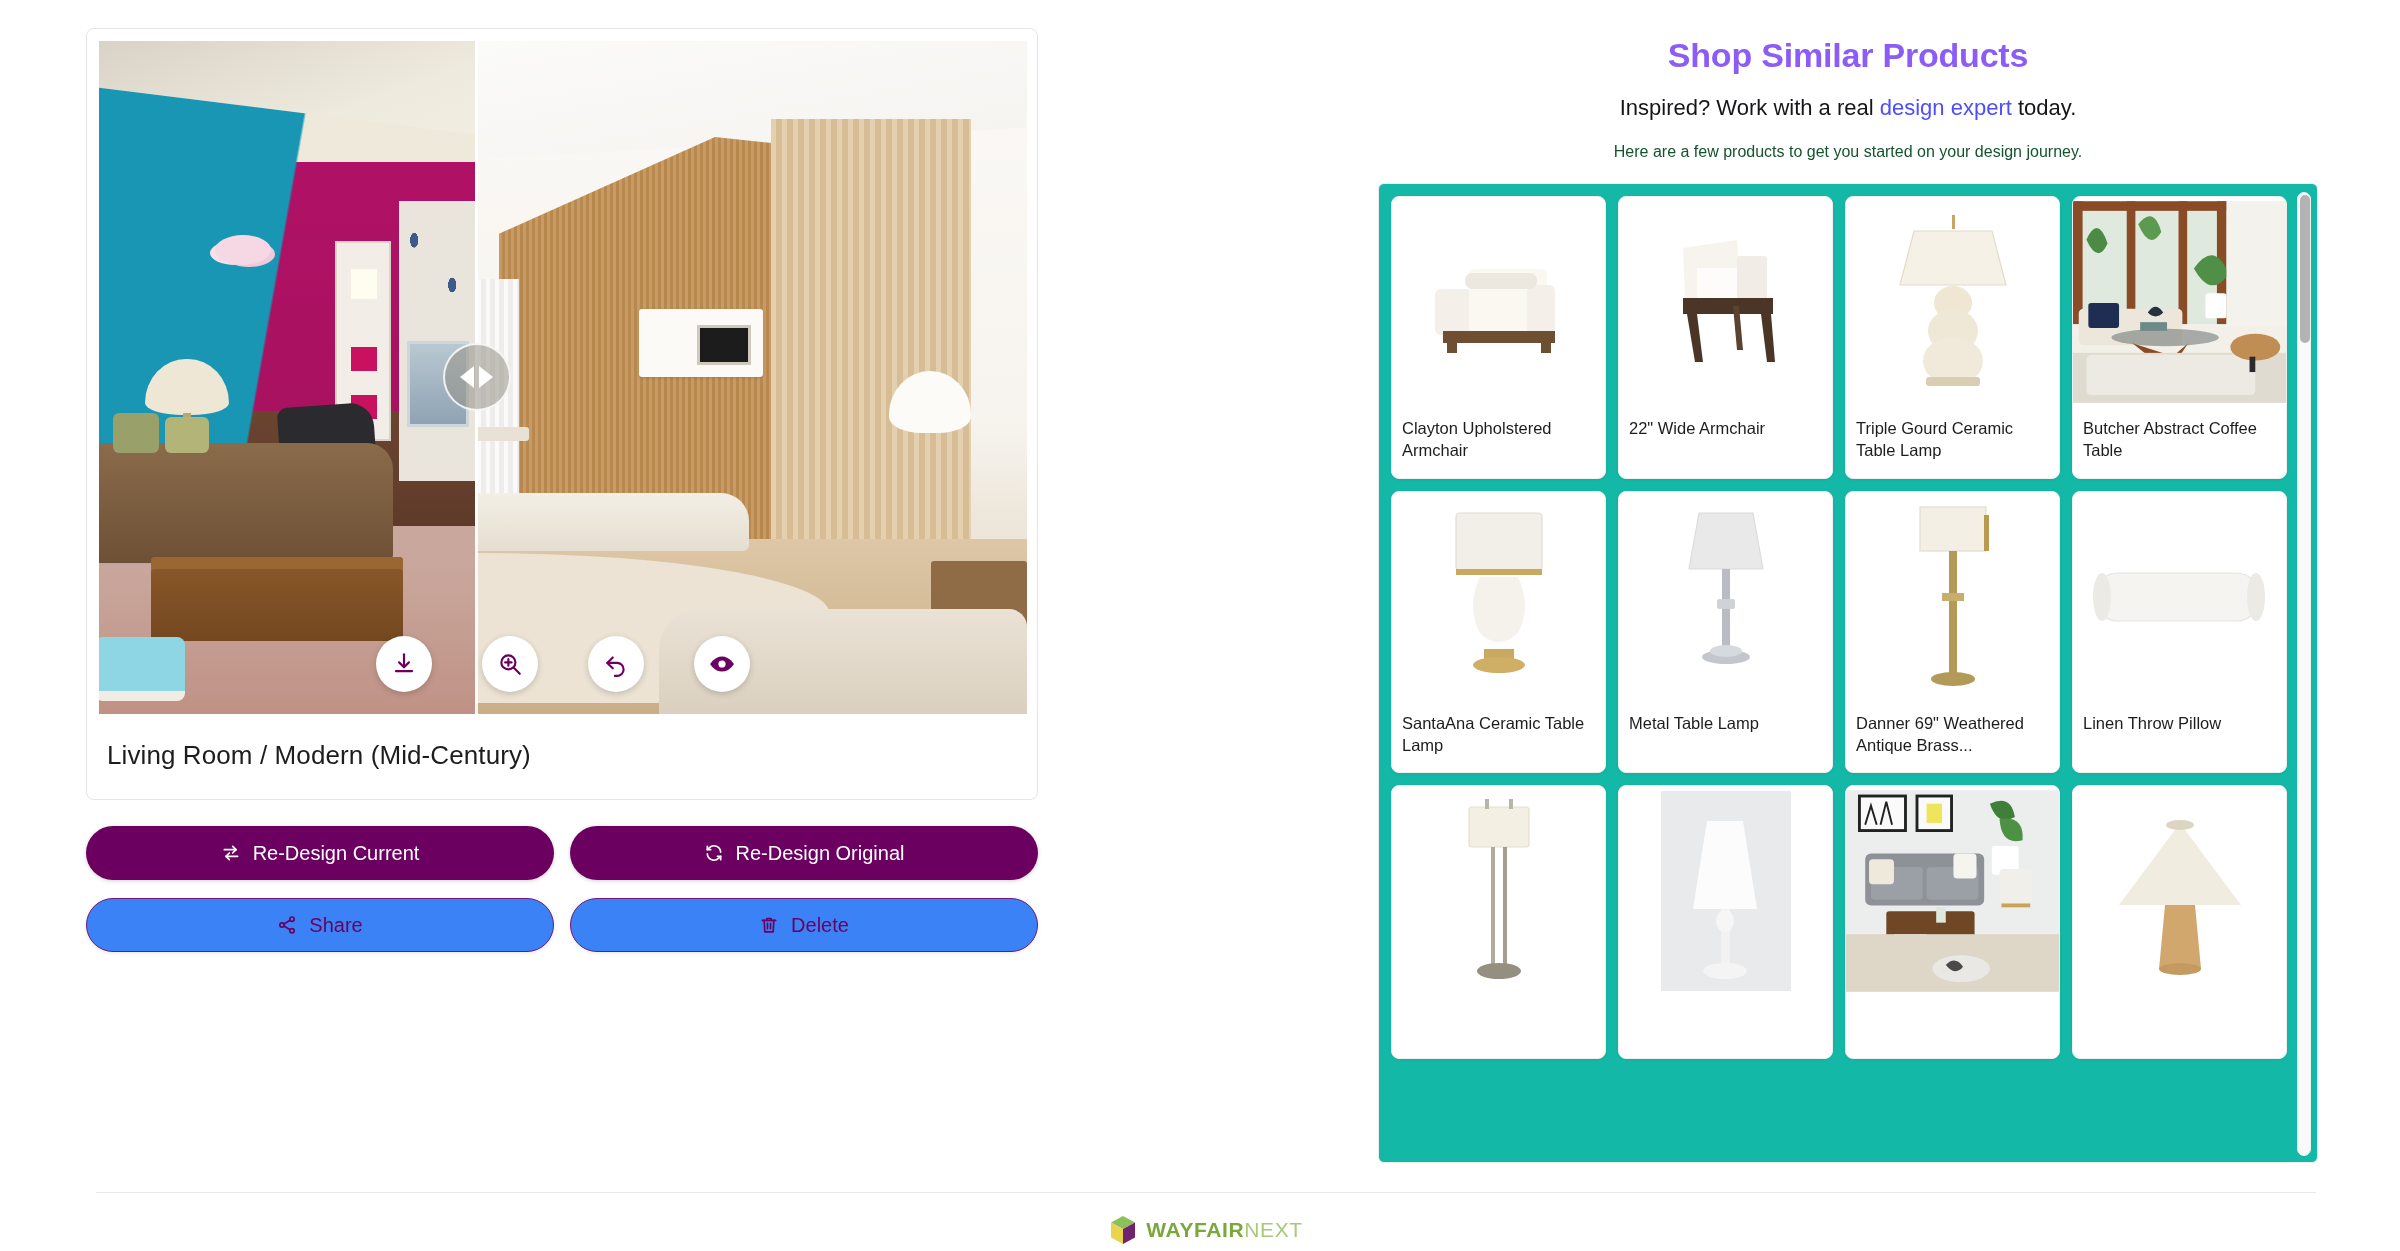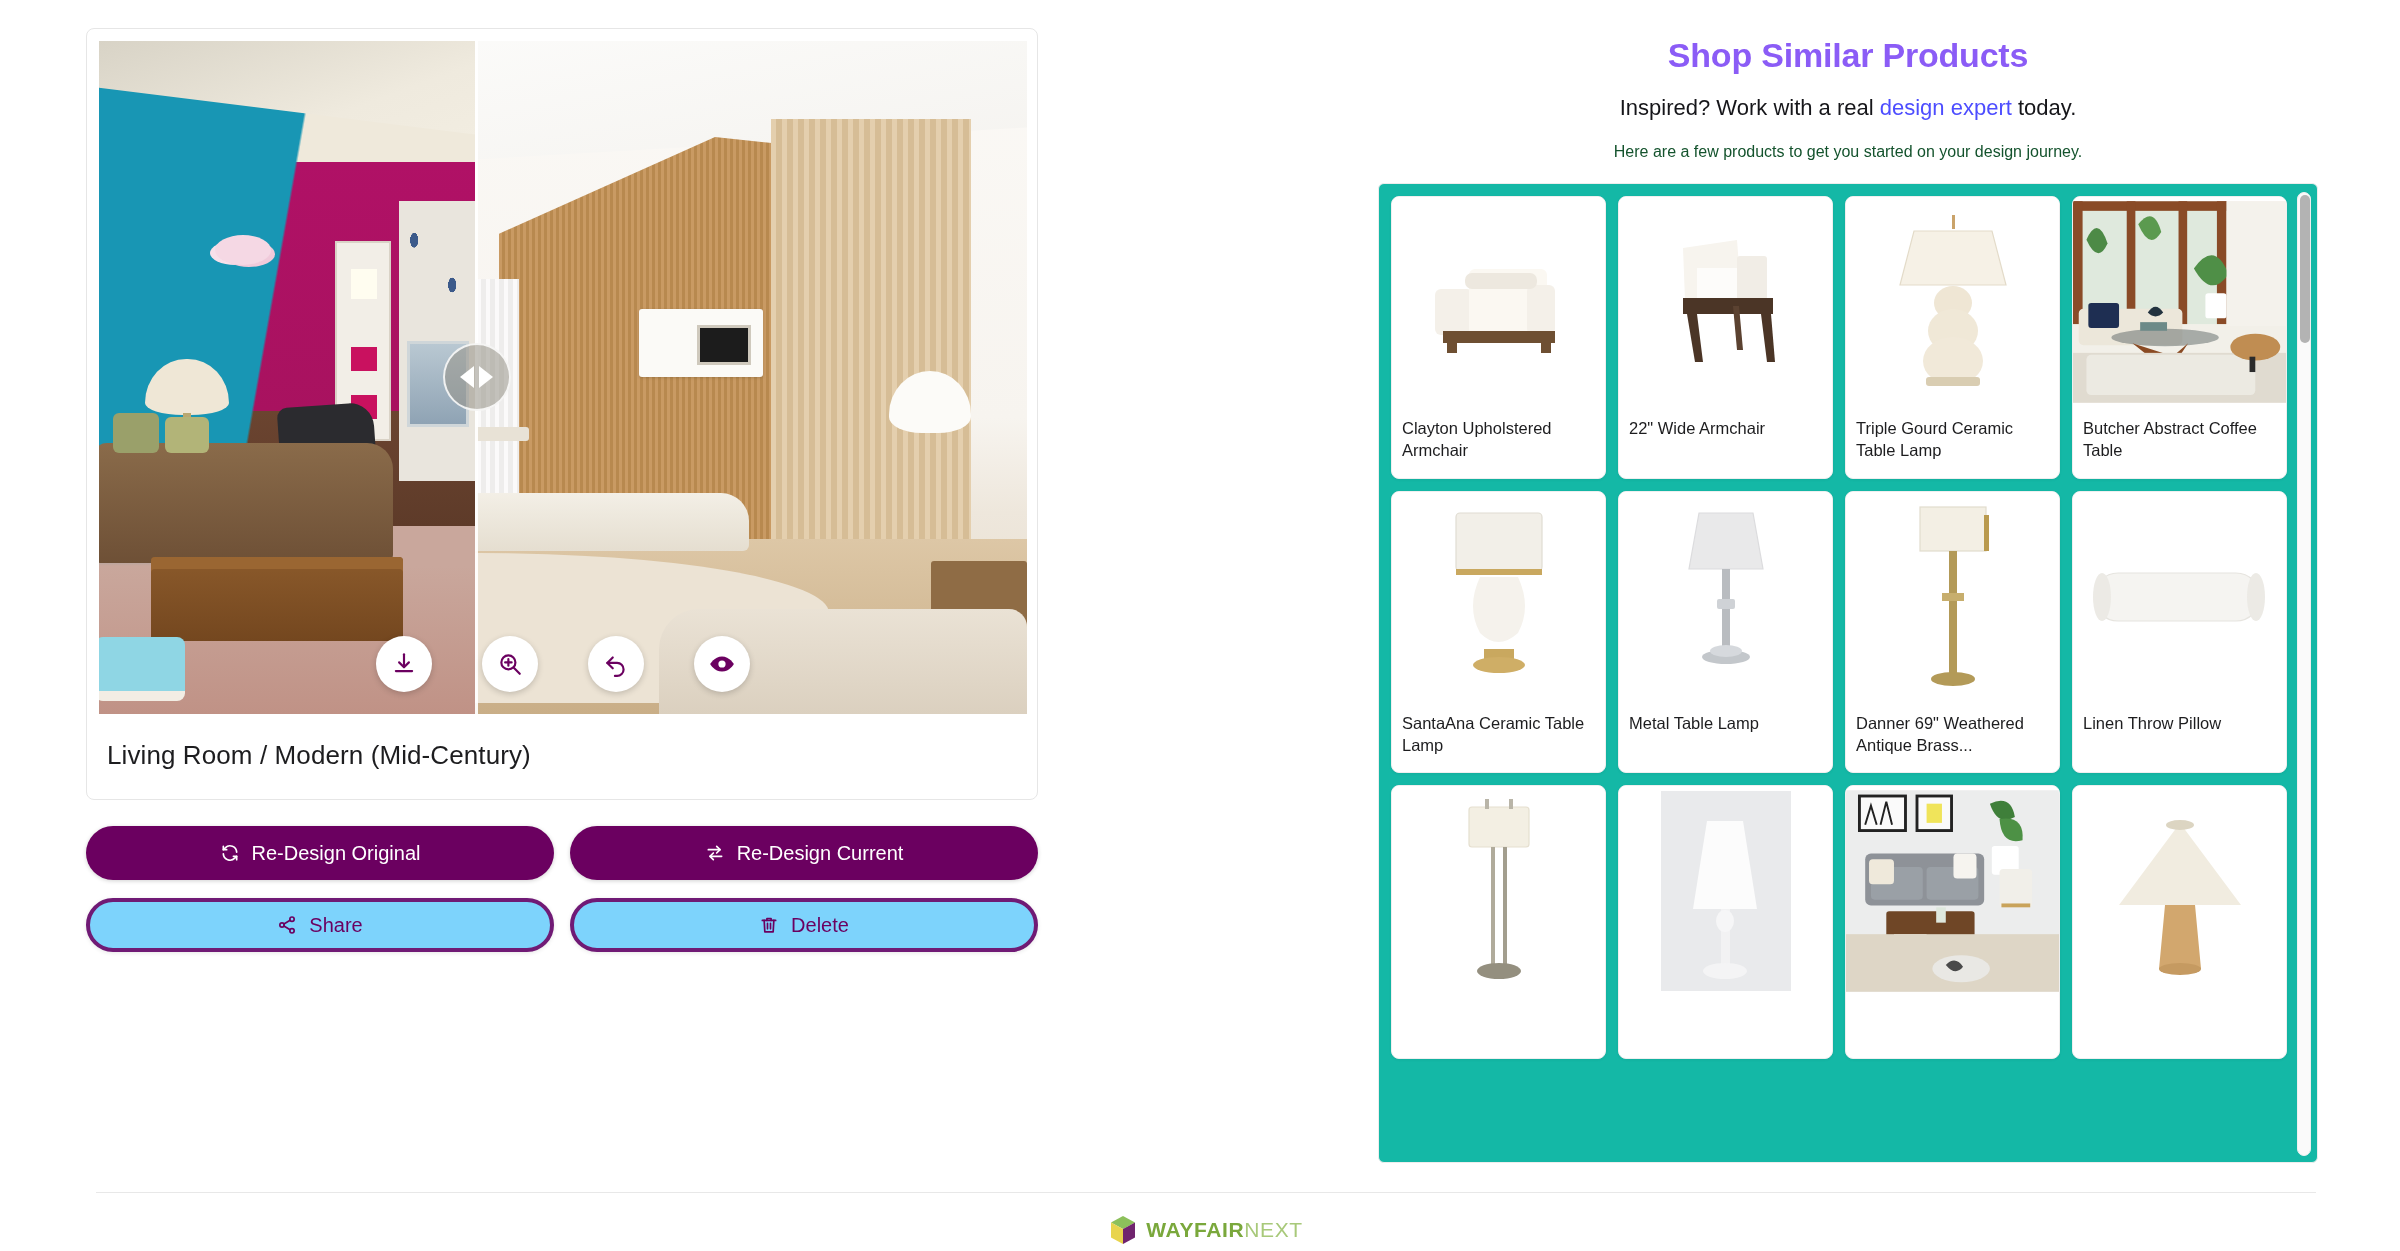--- a/index.html
+++ b/index.html
@@ -194,21 +194,21 @@
   
   .actions { margin-top: 26px; width: 952px; }
   .btn-row { display: flex; gap: 16px; margin-bottom: 18px; }
   .btn {
     flex: 1; height: 54px; border-radius: 27px;
     display: flex; align-items: center; justify-content: center; gap: 12px;
     font-size: 20px; cursor: pointer; border: none;
     font-family: "Liberation Sans", sans-serif;
   }
   .btn-primary { background: #6B0060; color: #fff; box-shadow: 0 1px 4px rgba(0,0,0,.18); }
-  .btn-outline { background: #7dd3fc; color: #6B0060; border: 4px solid #701a75; box-shadow: 0 1px 4px rgba(0,0,0,.10); }
+  .btn-outline { background: #3b82f6; color: #6B0060; border: 1px solid #701a75; box-shadow: 0 1px 4px rgba(0,0,0,.10); }
   .btn svg { display: block; }
 
   
   .right-panel { position: absolute; left: 1378px; top: 36px; width: 940px; }
   .shop-title {
     text-align: center; font-size: 34px; font-weight: bold;
     color: #8b5cf6; letter-spacing: -.2px; margin-bottom: 20px;
   }
   .shop-sub { text-align: center; font-size: 22px; color: #16161a; margin-bottom: 22px; }
   .shop-sub a { color: #4d4dff; text-decoration: none; }
@@ -345,35 +345,35 @@
         </div>
       </div>
 
       <div class="design-title">Living Room / Modern (Mid-Century)</div>
     </div>
 
     <div class="actions">
       <div class="btn-row">
         <button class="btn btn-primary">
           <svg width="20" height="20" viewBox="0 0 24 24" fill="none" stroke="#fff" stroke-width="2" stroke-linecap="round" stroke-linejoin="round">
+            <path d="M4 8h14"></path>
+              <path d="M14 4l4 4-4 4"></path>
+            <path d="M20 16H6"></path>
+              <path d="M10 12l-4 4 4 4"></path>
+          </svg>
+          <span>Re-Design Current</span>
+        </button>
+        <button class="btn btn-primary">
+          <svg width="20" height="20" viewBox="0 0 24 24" fill="none" stroke="#fff" stroke-width="2" stroke-linecap="round" stroke-linejoin="round">
             <path d="M20 11a8 8 0 0 0-13.7-5.2L4 8"></path>
               <path d="M4 4v4h4"></path>
             <path d="M4 13a8 8 0 0 0 13.7 5.2L20 16"></path>
               <path d="M20 20v-4h-4"></path>
           </svg>
           <span>Re-Design Original</span>
-        </button>
-        <button class="btn btn-primary">
-          <svg width="20" height="20" viewBox="0 0 24 24" fill="none" stroke="#fff" stroke-width="2" stroke-linecap="round" stroke-linejoin="round">
-            <path d="M4 8h14"></path>
-              <path d="M14 4l4 4-4 4"></path>
-            <path d="M20 16H6"></path>
-              <path d="M10 12l-4 4 4 4"></path>
-          </svg>
-          <span>Re-Design Current</span>
         </button>
       </div>
       <div class="btn-row">
         <button class="btn btn-outline">
           <svg width="20" height="20" viewBox="0 0 24 24" fill="none" stroke="#6B0060" stroke-width="2" stroke-linecap="round" stroke-linejoin="round">
             <circle cx="18" cy="5" r="2.6"></circle>
               <circle cx="6" cy="12" r="2.6"></circle>
               <circle cx="18" cy="19" r="2.6"></circle>
             <path d="M8.3 10.8 15.7 6.3"></path>
               <path d="M8.3 13.2l7.4 4.5"></path>

